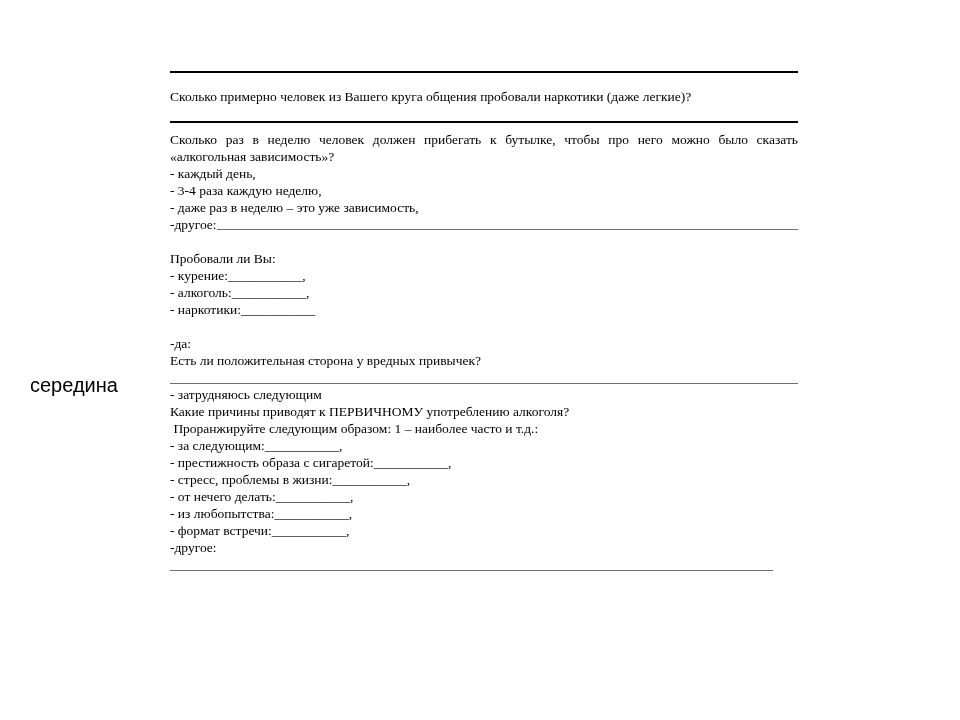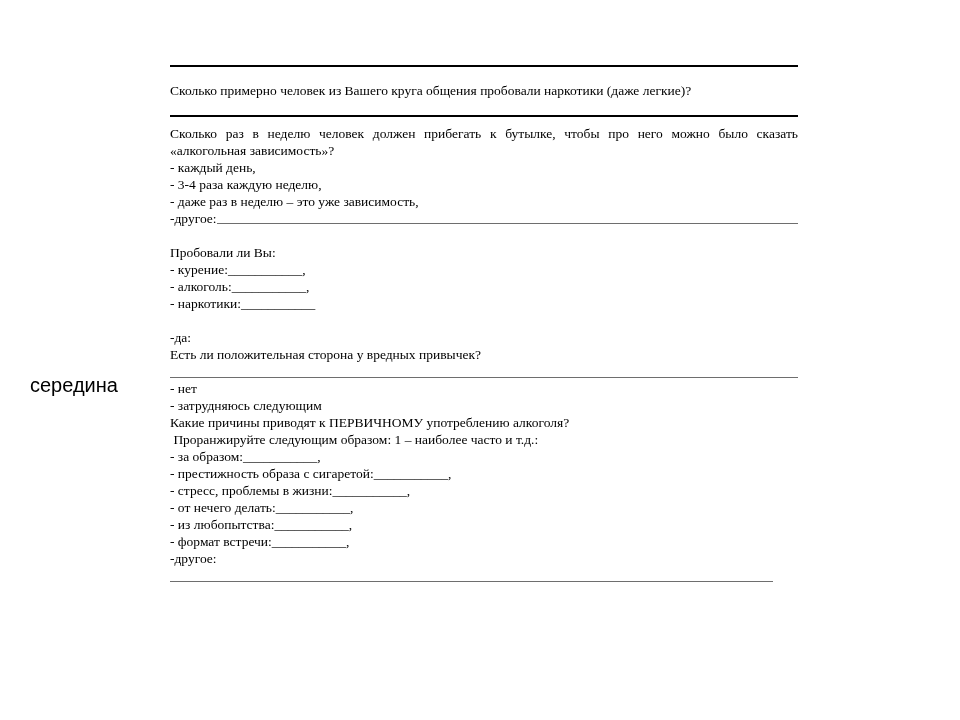--- a/index.html
+++ b/index.html
@@ -13,21 +13,21 @@
   }
   .side-label {
     position:absolute;
     left:30px; top:374px;
     font-family:"Liberation Sans", sans-serif;
     font-size:20px;
     color:#000000;
   }
   .doc {
     position:absolute;
-    left:170px; top:65px;
+    left:170px; top:71px;
     width:628px;
     font-size:13.5px;
   }
   .rule {
     height:2px;
     background:#000;
   }
   .doc-header {
     padding:15px 0 16px 0;
     line-height:17px;
@@ -80,25 +80,24 @@
       <div class="line">Пробовали ли Вы:</div>
       <div class="line">- курение:___________,</div>
       <div class="line">- алкоголь:___________,</div>
       <div class="line">- наркотики:___________</div>
       <div class="blankline"></div>
       <div class="line">-да:</div>
       <div class="line">Есть ли положительная сторона у вредных привычек?</div>
       <div class="uline">
         <span style="width: 100%;"></span>
       </div>
-      <div class="line">- нет</div>
       <div class="line">- затрудняюсь следующим</div>
       <div class="line">Какие причины приводят к ПЕРВИЧНОМУ употреблению алкоголя?</div>
       <div class="line"> Проранжируйте следующим образом: 1 – наиболее часто и т.д.:</div>
-      <div class="line">- за образом:___________,</div>
+      <div class="line">- за следующим:___________,</div>
       <div class="line">- престижность образа с сигаретой:___________,</div>
       <div class="line">- стресс, проблемы в жизни:___________,</div>
       <div class="line">- от нечего делать:___________,</div>
       <div class="line">- из любопытства:___________,</div>
       <div class="line">- формат встречи:___________,</div>
       <div class="line">-другое:</div>
       <div class="uline">
         <span style="width: 96%;"></span>
       </div>
     </div>

